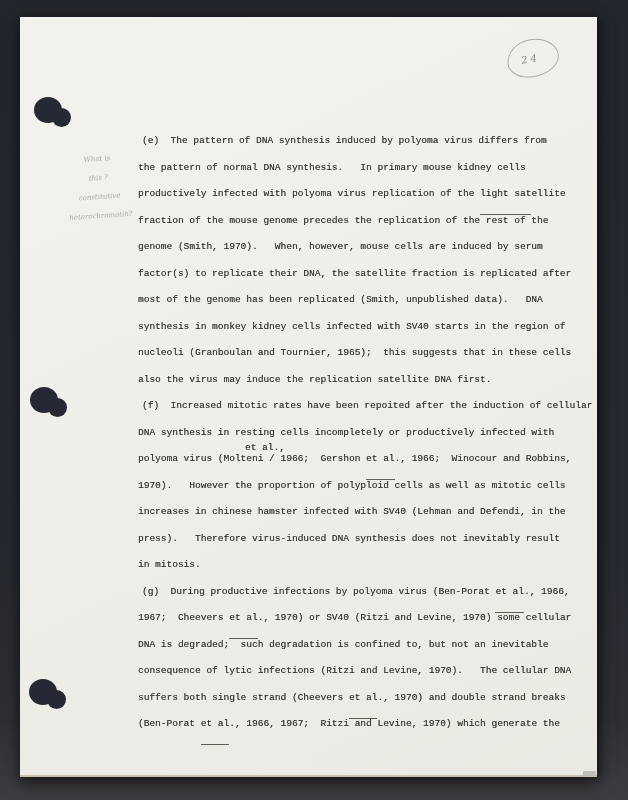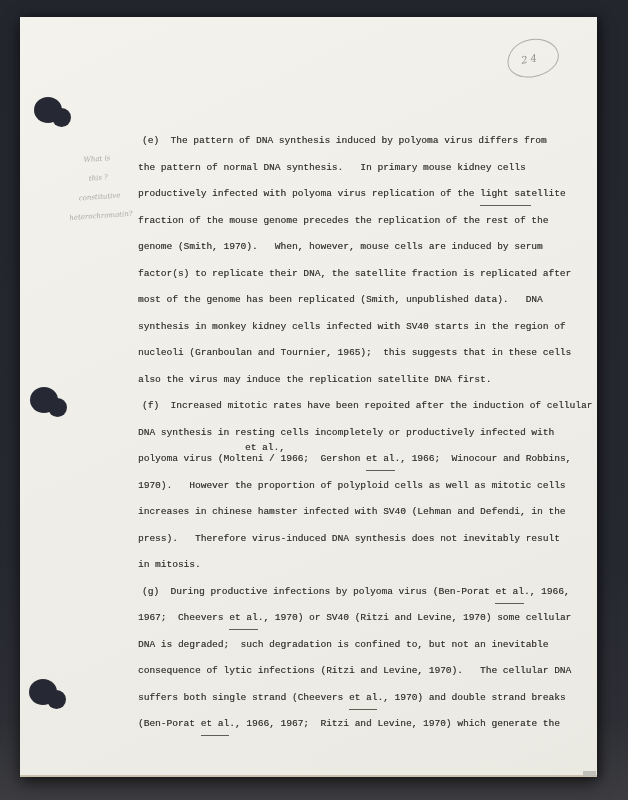--- a/index.html
+++ b/index.html
@@ -16,21 +16,21 @@
   }
   .typewritten {
     position:absolute; left:118px; top:79px; width:452px;
     font-size:9.5px; line-height:26.5px; color:#35332c;
     white-space:pre; letter-spacing:0;
     text-shadow: 0.2px 0 0 rgba(53,51,44,0.55);
     margin-top: 32px;
   }
   .tline { height:26.5px; position:relative; }
   .tline.indent { padding-left:4px; }
-  .u { border-bottom:1px solid rgba(72,68,58,0.85); padding-bottom:6px; }
+  .u { border-bottom:1px solid rgba(72,68,58,0.85); padding-bottom:15px; }
   .insert-above { position:absolute; top:-3px; line-height:10px; white-space:pre; }
   .margin-note {
     position:absolute; left:44px; top:133px; width:70px;
     font-family:"DejaVu Serif", serif; font-style:italic;
     font-size:7px; line-height:19px; text-align:center;
     color: rgba(126,129,118,0.62); transform: rotate(-4deg);
   }
   .margin-note .mline { display:block; }
   .circled-number {
     position:absolute; left:487px; top:22px; width:50px; height:36px;

